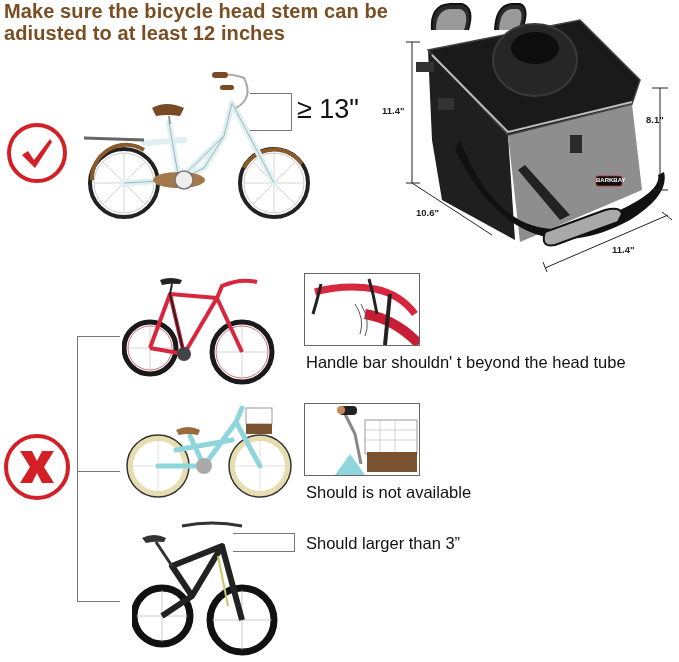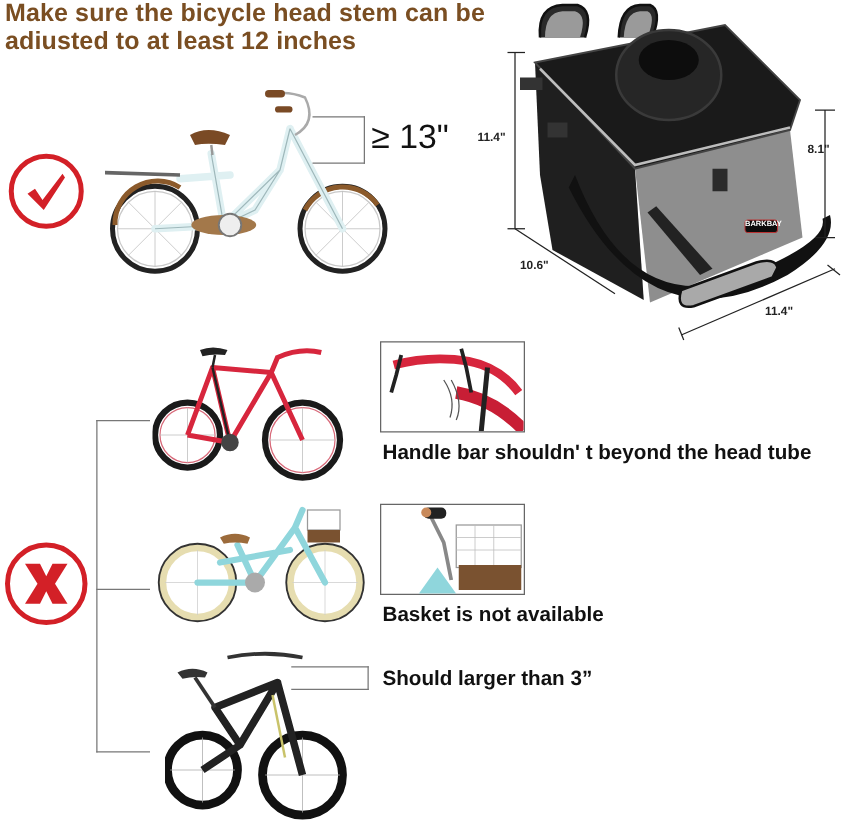--- a/index.html
+++ b/index.html
@@ -1,19 +1,19 @@
 <!DOCTYPE html>
 <html><head>
 <meta charset="utf-8">
 <style>
   html, body { margin: 0; padding: 0; background: #ffffff; }
   body { width: 679px; height: 662px; position: relative; overflow: hidden; font-family: "Liberation Sans", sans-serif; }
   .abs { position: absolute; }
   .headline { left: 4px; top: 0px; color: #7a4e22; font-weight: bold; font-size: 20px; line-height: 22px; letter-spacing: 0.1px; }
-  .caption { color: #111; font-weight: bold; font-size: 16.5px; line-height: 20px; white-space: nowrap; }
+  .caption { color: #111; font-weight: normal; font-size: 16.5px; line-height: 20px; white-space: nowrap; }
   .measure-text { color: #111; font-size: 27px; line-height: 30px; }
   .dim { color: #222; font-size: 9.5px; font-weight: bold; }
   .line { position: absolute; background: #777; }
   .box { position: absolute; border: 1.5px solid #666; background: #fff; overflow: hidden; }
   svg { display: block; }
 </style>
 </head>
 <body>
 
 <div class="abs headline">
@@ -193,21 +193,21 @@
       <line x1="75" y1="16" x2="75" y2="50"></line>
         <line x1="90" y1="16" x2="90" y2="50"></line>
     </g>
     <rect x="62" y="48" width="50" height="20" fill="#7a5230"></rect>
     <path d="M40 10 L50 30 L56 60" fill="none" stroke="#888" stroke-width="3"></path>
     <rect x="34" y="2" width="18" height="9" rx="4" fill="#222"></rect>
     <circle cx="36" cy="6" r="4" fill="#c8895a"></circle>
     <path d="M30 71 L45 50 L60 71 Z" fill="#8fd6dc"></path>
   </svg>
 </div>
-<div class="abs caption" style="left:306px; top:482px;">Basket is not available</div>
+<div class="abs caption" style="left:306px; top:482px;">Should is not available</div>
 
 <div class="abs" style="left:132px; top:516px;">
   <svg width="150" height="146" viewBox="0 0 150 146">
     <circle cx="30" cy="100" r="28" fill="none" stroke="#111" stroke-width="7"></circle>
     <circle cx="110" cy="104" r="32" fill="none" stroke="#111" stroke-width="7"></circle>
     <g stroke="#aaa" stroke-width="0.6">
       <line x1="4" y1="100" x2="56" y2="100"></line>
         <line x1="30" y1="74" x2="30" y2="126"></line>
       <line x1="80" y1="104" x2="140" y2="104"></line>
         <line x1="110" y1="74" x2="110" y2="134"></line>

